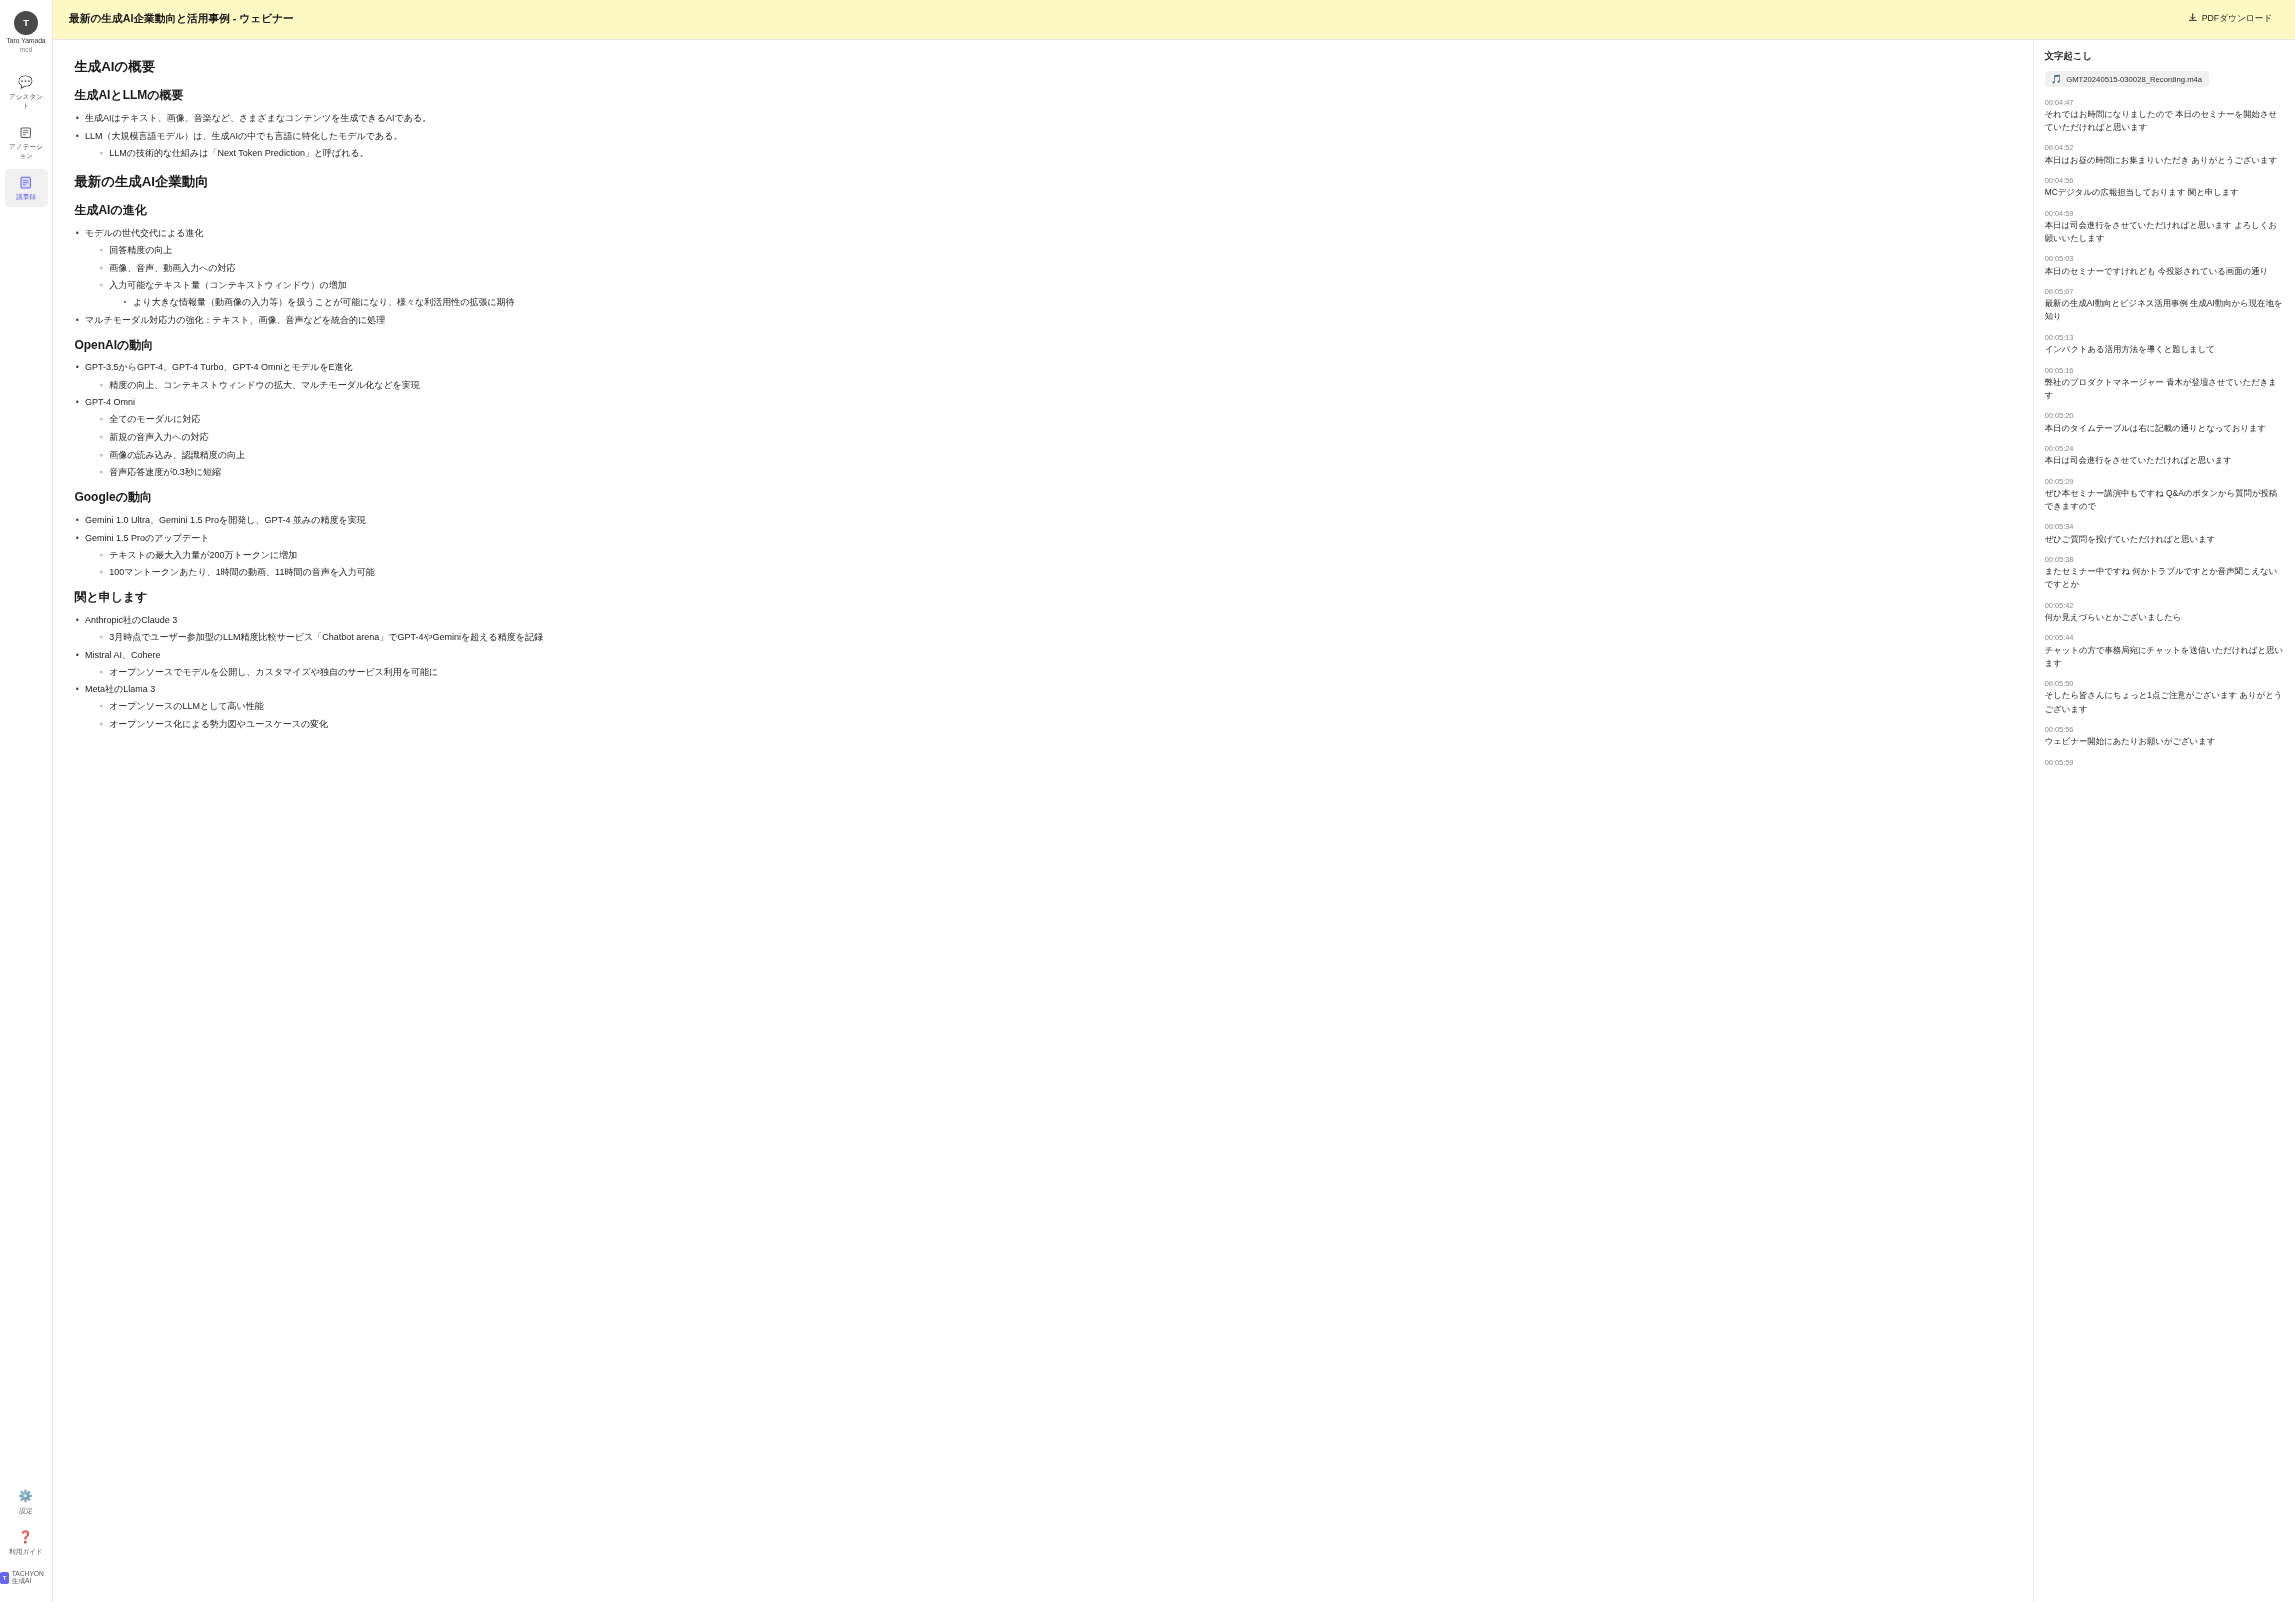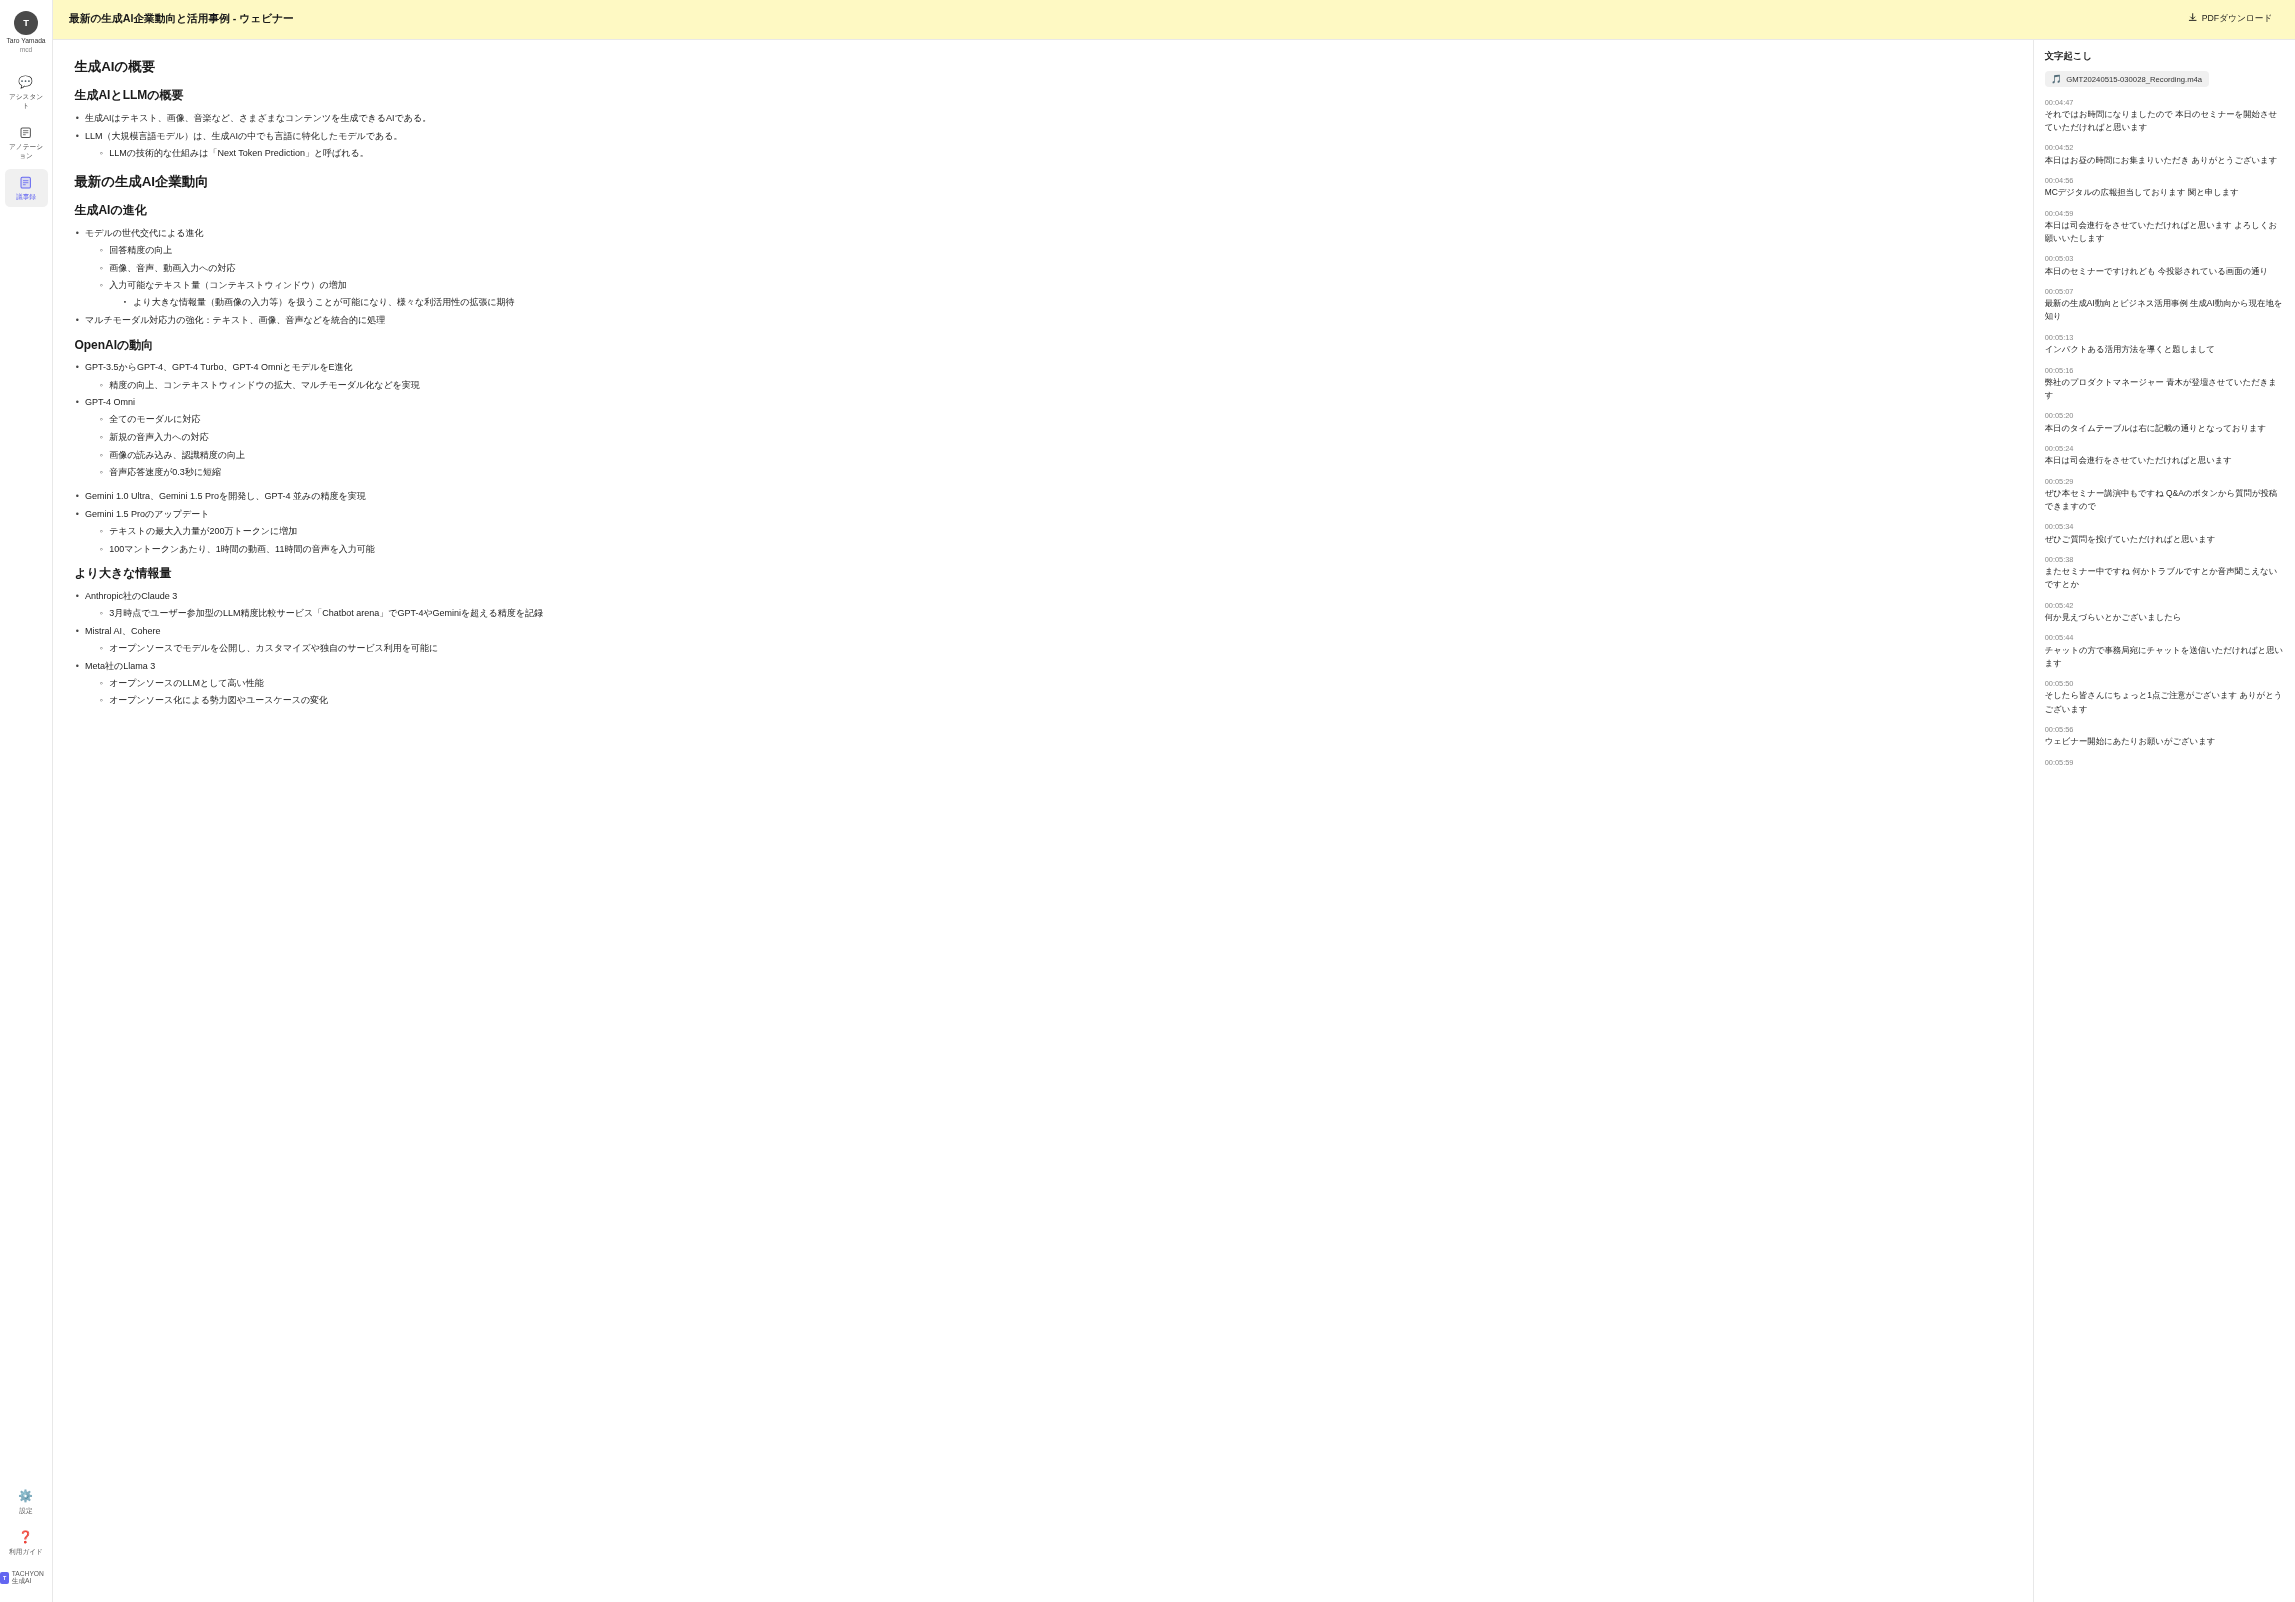--- a/index.html
+++ b/index.html
@@ -378,32 +378,33 @@
           <span>GPT-4 Omni</span>
           <ul>
             <li><span>全てのモーダルに対応</span></li>
             <li><span>新規の音声入力への対応</span></li>
             <li><span>画像の読み込み、認識精度の向上</span></li>
             <li><span>音声応答速度が0.3秒に短縮</span></li>
           </ul>
         </li>
       </ul>
 
+      <h3 class="subsection-heading">Googleの動向</h3>
       <ul>
         <li><span>Gemini 1.0 Ultra、Gemini 1.5 Proを開発し、GPT-4 並みの精度を実現</span></li>
         <li>
           <span>Gemini 1.5 Proのアップデート</span>
           <ul>
             <li><span>テキストの最大入力量が200万トークンに増加</span></li>
             <li><span>100マントークンあたり、1時間の動画、11時間の音声を入力可能</span></li>
           </ul>
         </li>
       </ul>
 
-      <h3 class="subsection-heading">より大きな情報量</h3>
+      <h3 class="subsection-heading">関と申します</h3>
       <ul>
         <li>
           <span>Anthropic社のClaude 3</span>
           <ul>
             <li><span>3月時点でユーザー参加型のLLM精度比較サービス「Chatbot arena」でGPT-4やGeminiを超える精度を記録</span></li>
           </ul>
         </li>
         <li>
           <span>Mistral AI、Cohere</span>
           <ul>

